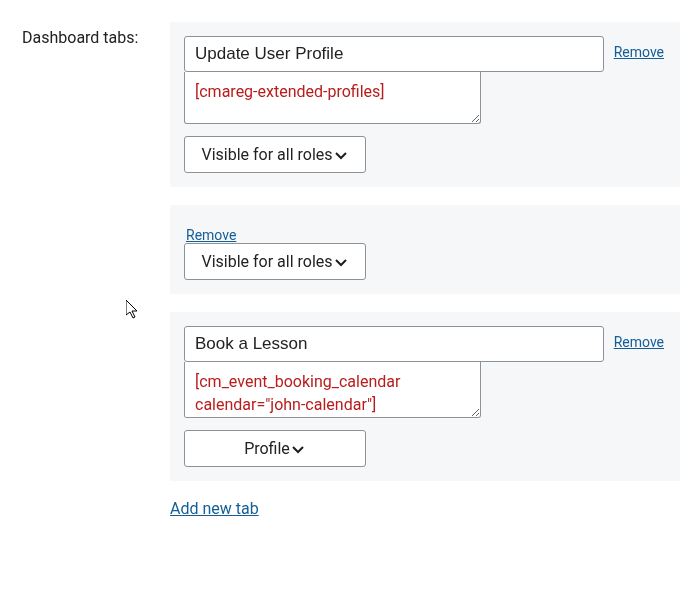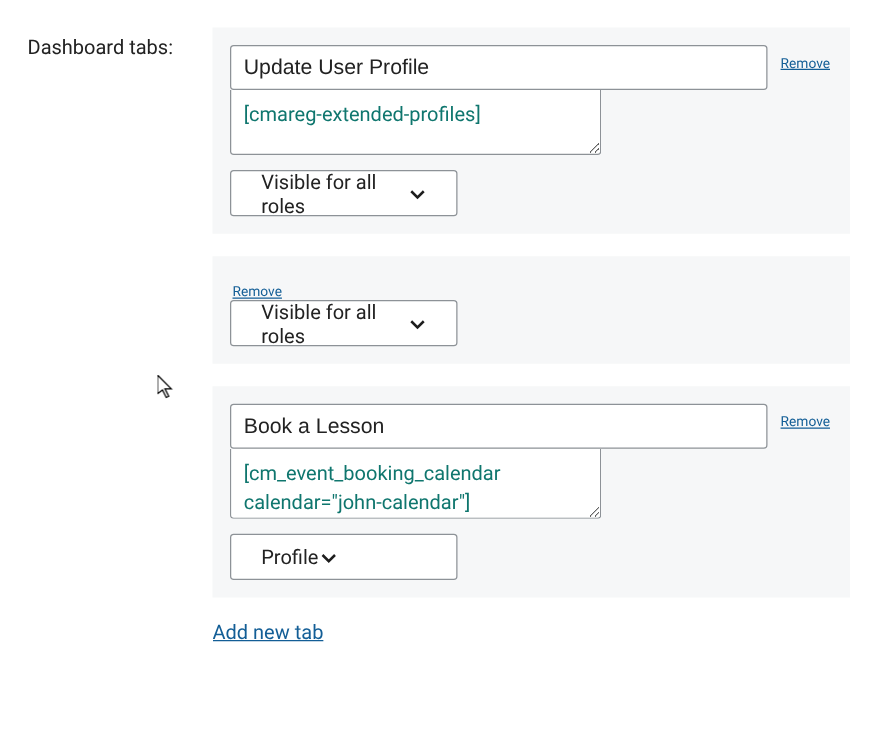--- a/index.html
+++ b/index.html
@@ -43,53 +43,53 @@
       border: 1px solid #8d9297;
       border-radius: 3px;
       padding: 0 10px;
       font-size: 17px;
       background: #fff;
       color: #222;
     }
     .remove-link {
       color: #135e96;
       text-decoration: underline;
-      font-size: 11px;
+      font-size: 14px;
       padding-top: 8px;
       padding-left: 2px;
       cursor: pointer;
     }
     .content-textarea {
       width: 297px;
       border: 1px solid #8d9297;
       border-top: none;
       border-radius: 0 0 3px 3px;
       padding: 8px 10px;
       font-size: 16px;
       background: #fff;
-      color: #0f766e;
+      color: #b91c1c;
       font-family: inherit;
       resize: both;
       display: block;
       line-height: 1.45;
       margin-bottom: 12px;
     }
     .ta-short { height: 52px; }
     .ta-mid   { height: 56px; overflow-y: scroll; }
     .ta-tall  { height: 56px; }
     .role-select {
       display: flex;
       align-items: center;
-      justify-content: flex-start;
+      justify-content: center;
       width: 182px;
       height: 37px;
       border: 1px solid #8d9297;
       border-radius: 3px;
       background: #fff;
-      padding: 0 24px;
+      padding: 0 12px;
       font-size: 16px;
       color: #222;
       cursor: pointer;
     }
     .role-select .chev {
       width: 16px;
       height: 16px;
       display: flex;
       align-items: center;
       justify-content: center;

